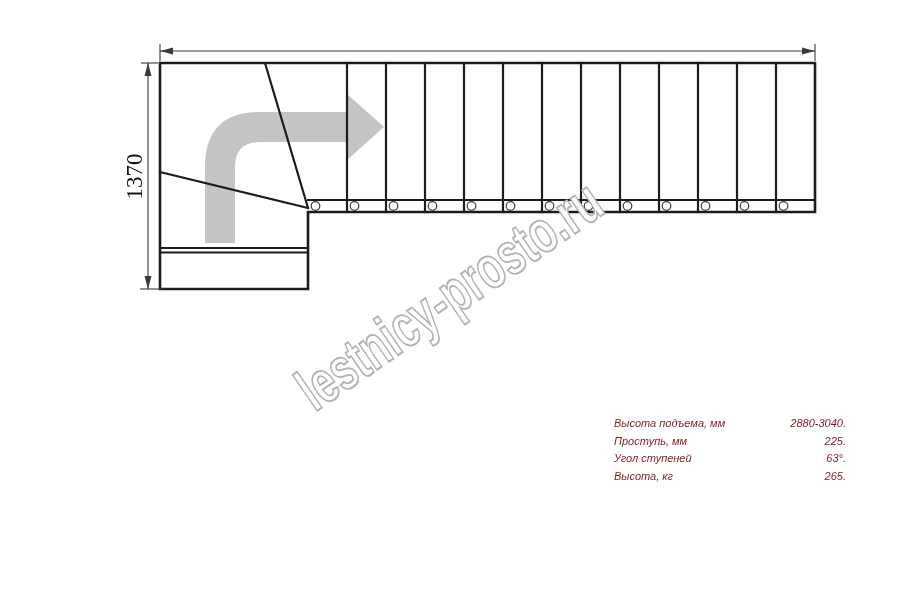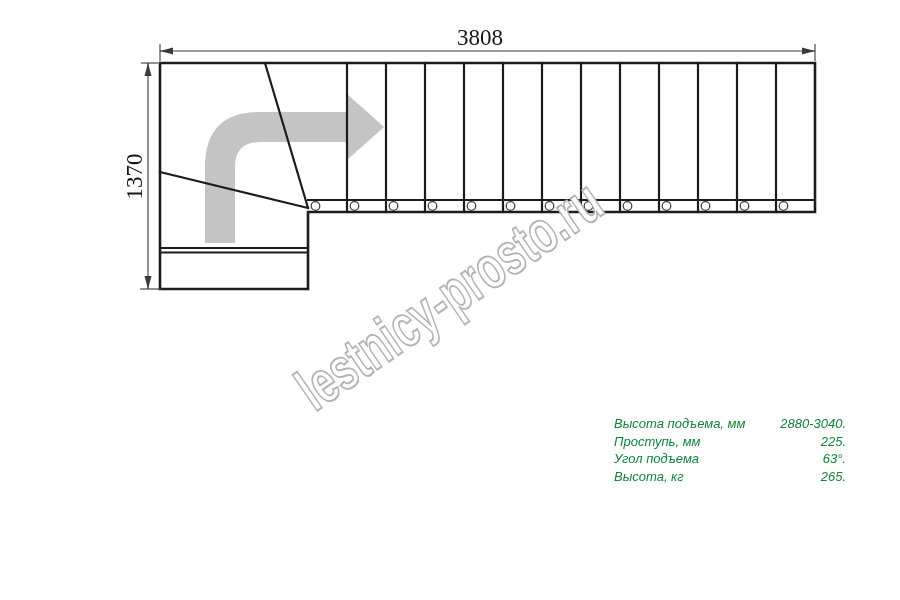--- a/index.html
+++ b/index.html
@@ -3,21 +3,21 @@
 <meta charset="utf-8">
 <style>
   html,body{margin:0;padding:0;background:#fff;}
   .canvas{position:relative;width:900px;height:600px;background:#ffffff;overflow:hidden;
           font-family:"Liberation Sans",sans-serif;}
   svg{position:absolute;left:0;top:0;}
   .dim-label{position:absolute;font-family:"Liberation Serif",serif;font-size:23px;color:#141414;}
   #dim-length{left:425px;top:25px;width:110px;text-align:center;}
   #dim-width{left:88px;top:164px;width:92px;height:25px;text-align:center;transform:rotate(-90deg);}
   .spec-table{position:absolute;left:614px;top:415px;width:232px;font-style:italic;
-              font-size:13px;color:#15803d;}
+              font-size:11px;color:#7f1d1d;}
   .spec-row{display:flex;justify-content:space-between;height:17.5px;line-height:17.5px;}
   .spec-label{white-space:nowrap;}
   .spec-value{text-align:left;white-space:nowrap;}
 </style>
 </head>
 <body>
 
 <div class="canvas">
 
   <svg width="900" height="600" viewBox="0 0 900 600">
@@ -73,34 +73,33 @@
       <line x1="148" y1="63" x2="148" y2="289"></line>
       <polygon stroke="none" points="148,63 144.5,76 151.5,76"></polygon>
       <polygon stroke="none" points="148,289 144.5,276 151.5,276"></polygon>
       <line x1="141" y1="63" x2="158" y2="63"></line>
       <line x1="140" y1="289" x2="163" y2="289"></line>
     </g>
 
     <text transform="translate(452,299) rotate(-34.5) scale(0.7,1)" text-anchor="middle" dominant-baseline="middle" font-family="Liberation Sans, DejaVu Sans, sans-serif" font-weight="bold" font-size="60" stroke-width="2" stroke="#b3b3b3" fill="#ffffff">lestnicy-prosto.ru</text>
   </svg>
 
-  <div class="dim-label" id="dim-length">3808</div>
   <div class="dim-label" id="dim-width">1370</div>
 
   <div class="spec-table" id="spec-table">
       <div class="spec-row">
         <span class="spec-label">Высота подъема, мм</span>
         <span class="spec-value">2880-3040.</span>
       </div>
       <div class="spec-row">
         <span class="spec-label">Проступь, мм</span>
         <span class="spec-value">225.</span>
       </div>
       <div class="spec-row">
-        <span class="spec-label">Угол подъема</span>
+        <span class="spec-label">Угол ступеней</span>
         <span class="spec-value">63°.</span>
       </div>
       <div class="spec-row">
         <span class="spec-label">Высота, кг</span>
         <span class="spec-value">265.</span>
       </div>
     </div>
 
 </div>
 

